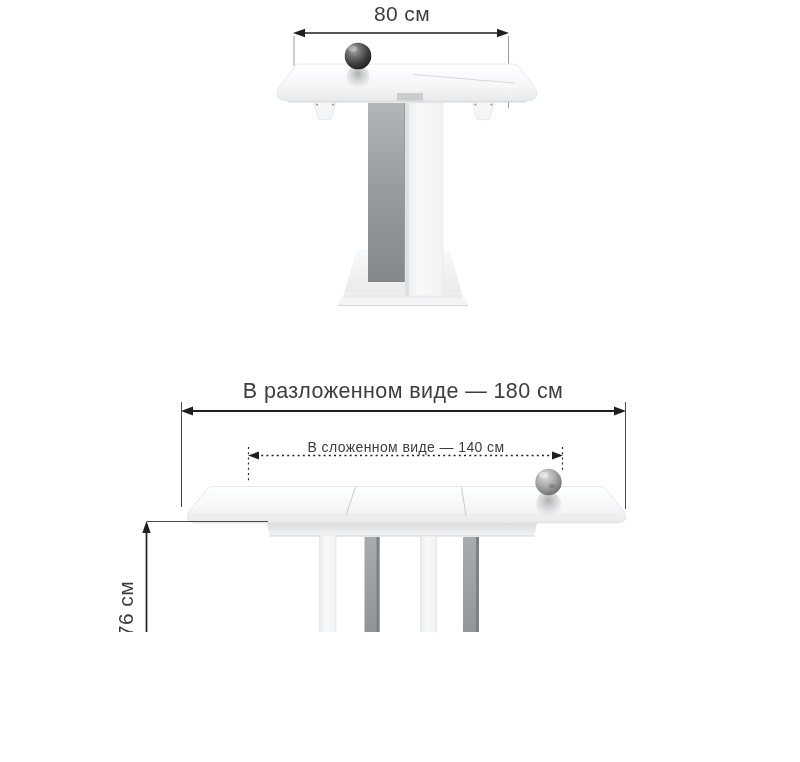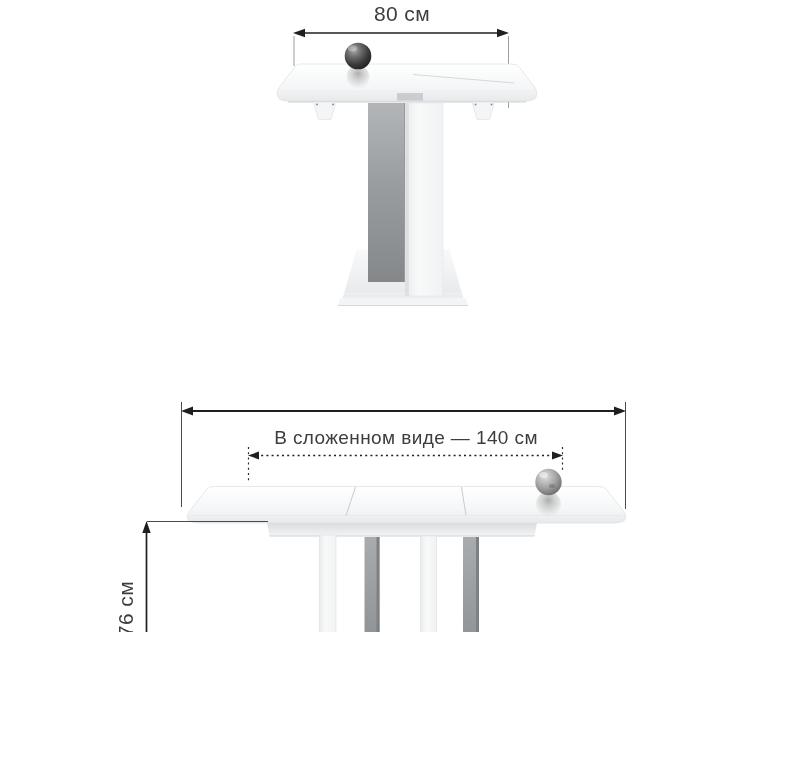--- a/index.html
+++ b/index.html
@@ -15,21 +15,21 @@
     position:absolute;
     color:#3d3d3d;
     font-size:21px;
     letter-spacing:0.4px;
     text-align:center;
     white-space:nowrap;
     line-height:1.1;
   }
   #top-width-label{left:302px;top:2px;width:200px;}
   #unfolded-label{left:153px;top:380px;width:500px;font-size:21.5px;}
-  #folded-label{left:156px;top:428px;width:500px;font-size:19px;}
+  #folded-label{left:156px;top:440px;width:500px;font-size:14px;}
   #height-label{
     left:67px;top:596px;width:120px;height:26px;
     transform:rotate(-90deg);
     transform-origin:center center;
   }
 </style>
 </head>
 <body>
 
 <div id="stage">
@@ -204,17 +204,18 @@
         <line x1="147" y1="701" x2="497" y2="701" stroke="#b5b8ba" stroke-width="1.2"></line>
         <line x1="146.5" y1="529" x2="146.5" y2="692" stroke="#1f1f1f" stroke-width="1.7"></line>
         <polygon points="146.5,521 142.3,533 150.7,533" fill="#1f1f1f"></polygon>
         <polygon points="146.5,700.5 142.3,688.5 150.7,688.5" fill="#1f1f1f"></polygon>
       </g>
     </g>
   </svg>
 
   <div id="top-width-label" class="dim-label">80 см</div>
 
+  <div id="unfolded-label" class="dim-label">В разложенном виде — 180 см</div>
 
   <div id="folded-label" class="dim-label">В сложенном виде — 140 см</div>
 
   <div id="height-label" class="dim-label">76 см</div>
 </div>
 
 </body></html>

